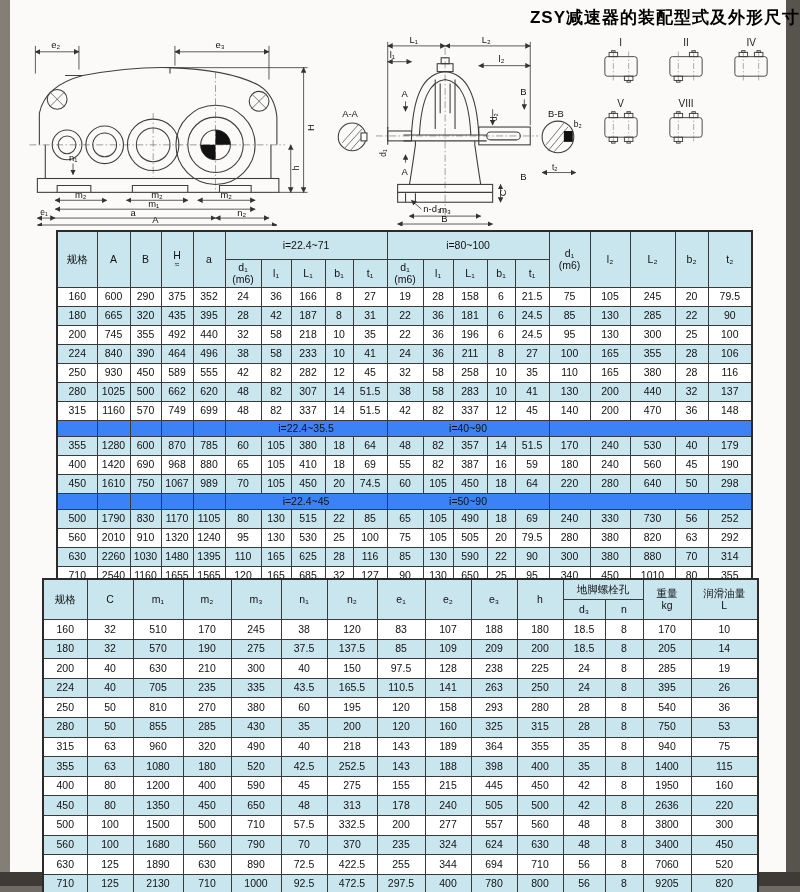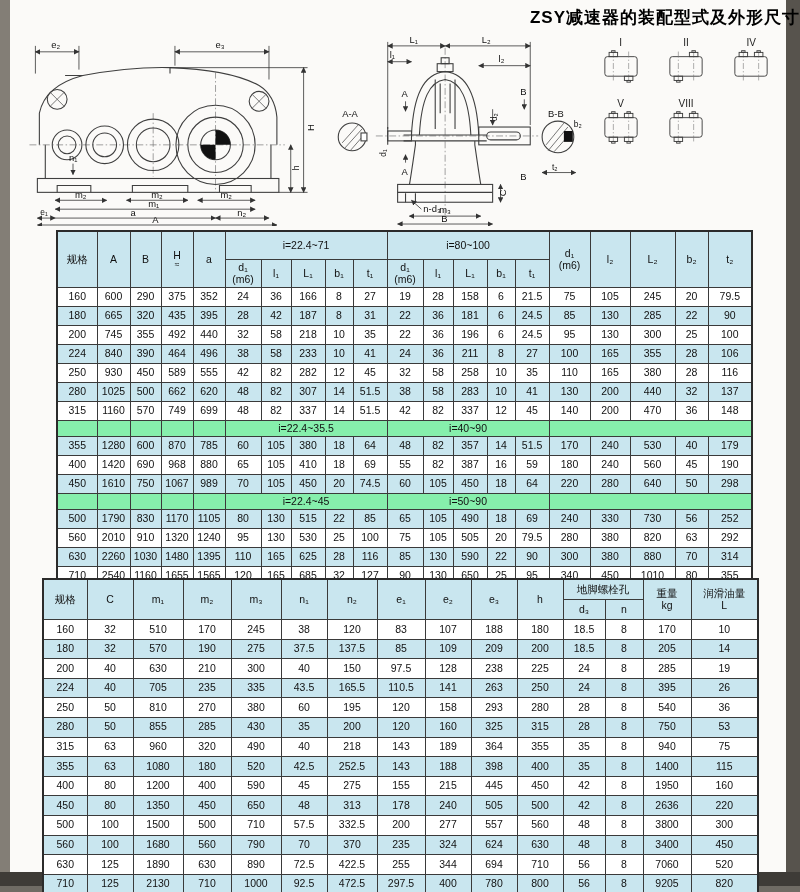--- a/index.html
+++ b/index.html
@@ -38,21 +38,21 @@
         padding:0 1px;font-size:10.5px;font-weight:normal;line-height:1.1;color:#111;
         overflow:hidden;white-space:nowrap;}
   .dtable th{background:#c9e6ef;}
   .t1{width:695px;}
   .t2{width:715px;}
   .t1 thead tr th{height:27px;}
   .t1 td{height:18px;}
   .t2 thead tr th{height:19px;}
   .t2 td{height:18.6px;}
   tr.alt td{background:#c9e6ef;}
-  tr.subhead td{height:15px;background:#86efac;}
+  tr.subhead td{height:15px;background:#3b82f6;}
   .approx{font-size:8px;line-height:1;}
   .stack div{line-height:1.05;}
 </style>
 </head>
 <body>
 
 <div class="edge edge-left"></div>
 <div class="edge edge-right"></div>
 <div class="edge edge-bottom"></div>
 <div class="edge edge-bottom2"></div>

